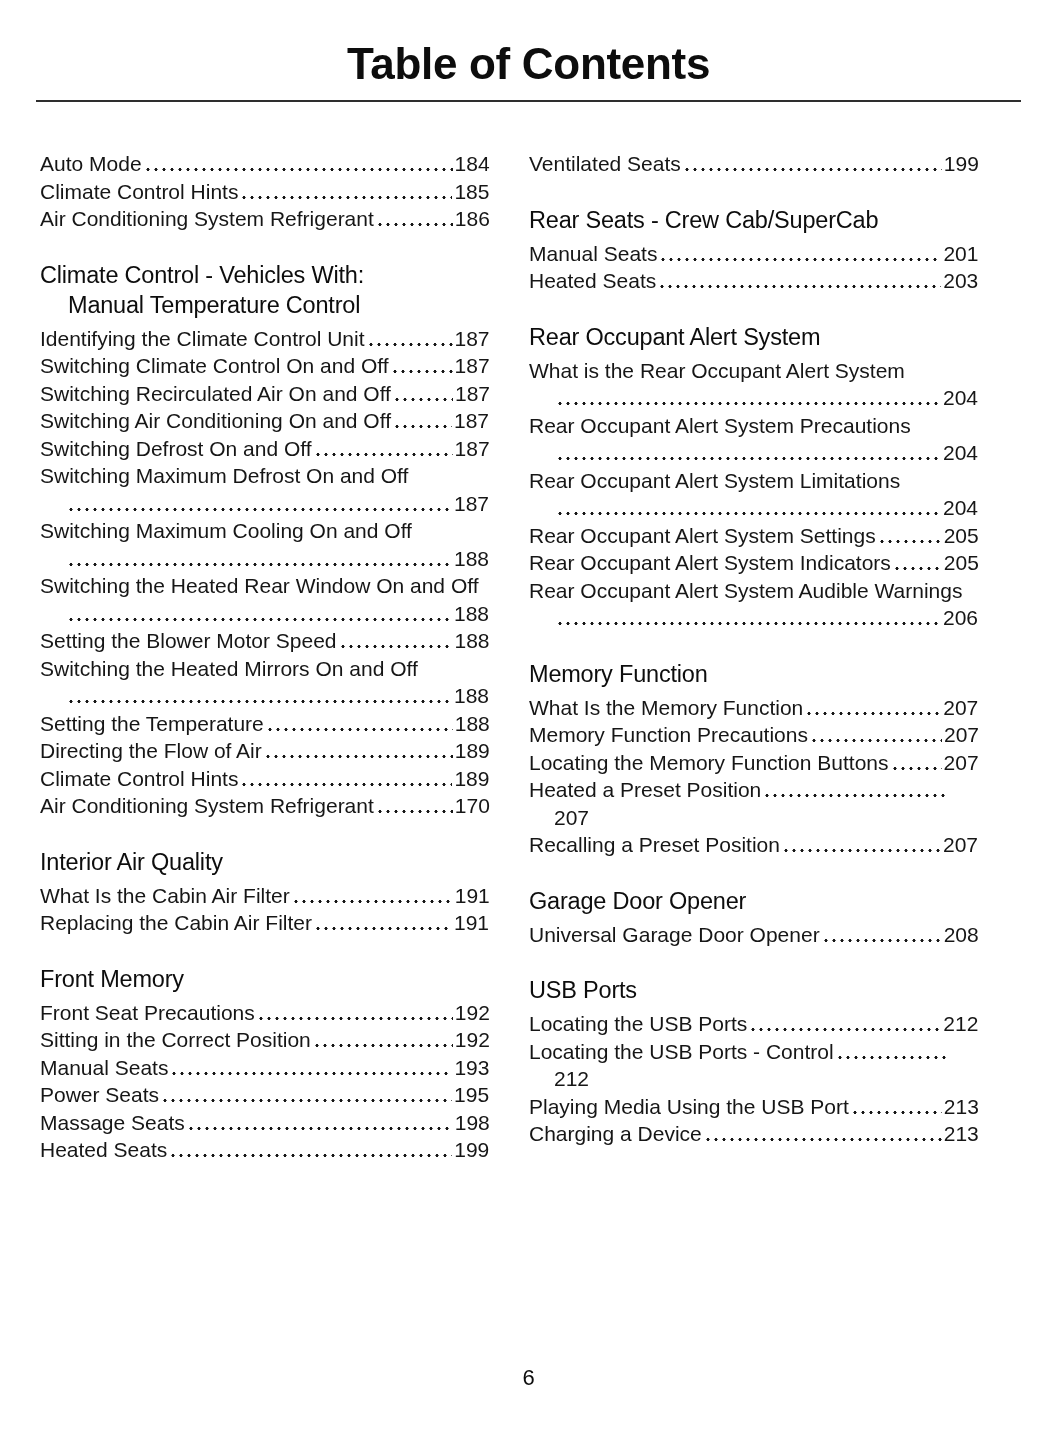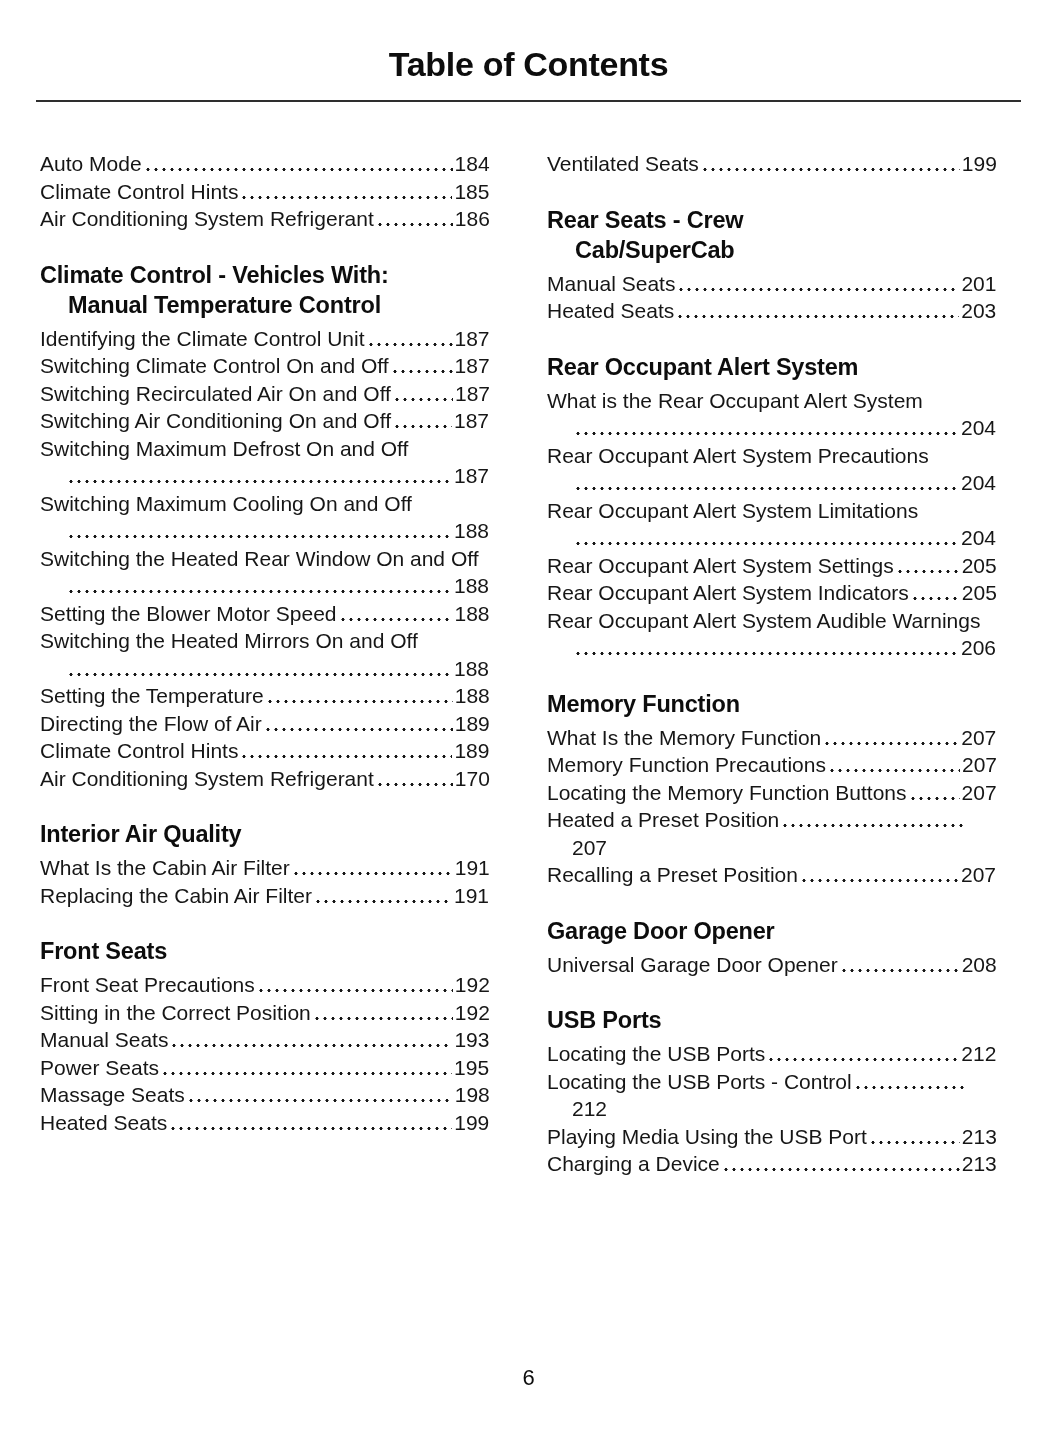--- a/index.html
+++ b/index.html
@@ -8,43 +8,43 @@
     height: 1449px;
     position: relative;
     background: #ffffff;
     color: #161616;
     font-family: "Liberation Sans", sans-serif;
     overflow: hidden;
   }
   .doc-title {
     margin: 44px 0 0 0;
     text-align: center;
-    font-size: 34px;
+    font-size: 44px;
     font-weight: bold;
     letter-spacing: -0.3px;
     line-height: 40px;
     color: #0d0d0d;
   }
   .title-divider {
     border: none;
     border-top: 2px solid #2e2e2e;
     margin: 16px 36px 0 36px;
   }
   .columns {
     display: flex;
-    gap: 55px;
+    gap: 37px;
     padding: 48px 0 0 40px;
     align-items: flex-start;
   }
   .col { width: 452px; flex: none; }
   .toc-section { margin-top: 27px; }
   .toc-section:first-child { margin-top: 0; }
   h2.sec-heading {
     font-size: 23.5px;
-    font-weight: bold;
+    font-weight: normal;
     line-height: 30px;
     letter-spacing: -0.2px;
     color: #0d0d0d;
     margin: 0 0 5px 0;
     width: 360px;
     padding-left: 28px;
     text-indent: -28px;
     box-sizing: border-box;
   }
   h2.sec-heading.gap-after { }
@@ -86,37 +86,38 @@
         <div class="entry"><span class="label">Auto Mode</span><span class="leader" style="width: 309px;"></span><span class="page">184</span></div>
         <div class="entry"><span class="label">Climate Control Hints</span><span class="leader" style="width: 212px;"></span><span class="page">185</span></div>
         <div class="entry"><span class="label">Air Conditioning System Refrigerant</span><span class="leader" style="width: 77px;"></span><span class="page">186</span></div>
       </section>
       <section class="toc-section">
         <h2 class="sec-heading">Climate Control - Vehicles With: Manual Temperature Control</h2>
         <div class="entry"><span class="label">Identifying the Climate Control Unit</span><span class="leader" style="width: 86px;"></span><span class="page">187</span></div>
         <div class="entry"><span class="label">Switching Climate Control On and Off</span><span class="leader" style="width: 62px;"></span><span class="page">187</span></div>
         <div class="entry"><span class="label">Switching Recirculated Air On and Off</span><span class="leader" style="width: 60px;"></span><span class="page">187</span></div>
         <div class="entry"><span class="label">Switching Air Conditioning On and Off</span><span class="leader" style="width: 59px;"></span><span class="page">187</span></div>
+        <div class="entry"><span class="label">Switching Defrost On and Off</span><span class="leader" style="width: 139px;"></span><span class="page">187</span></div>
         <div class="entry"><span class="label">Switching Maximum Defrost On and Off</span><span class="leader" style="width: 385px;"></span><span class="page">187</span></div>
         <div class="entry"><span class="label">Switching Maximum Cooling On and Off</span><span class="leader" style="width: 385px;"></span><span class="page">188</span></div>
         <div class="entry"><span class="label">Switching the Heated Rear Window On and Off</span><span class="leader" style="width: 385px;"></span><span class="page">188</span></div>
         <div class="entry"><span class="label">Setting the Blower Motor Speed</span><span class="leader" style="width: 114px;"></span><span class="page">188</span></div>
         <div class="entry"><span class="label">Switching the Heated Mirrors On and Off</span><span class="leader" style="width: 385px;"></span><span class="page">188</span></div>
         <div class="entry"><span class="label">Setting the Temperature</span><span class="leader" style="width: 187px;"></span><span class="page">188</span></div>
         <div class="entry"><span class="label">Directing the Flow of Air</span><span class="leader" style="width: 189px;"></span><span class="page">189</span></div>
         <div class="entry"><span class="label">Climate Control Hints</span><span class="leader" style="width: 212px;"></span><span class="page">189</span></div>
         <div class="entry"><span class="label">Air Conditioning System Refrigerant</span><span class="leader" style="width: 77px;"></span><span class="page">170</span></div>
       </section>
       <section class="toc-section">
         <h2 class="sec-heading">Interior Air Quality</h2>
         <div class="entry"><span class="label">What Is the Cabin Air Filter</span><span class="leader" style="width: 161px;"></span><span class="page">191</span></div>
         <div class="entry"><span class="label">Replacing the Cabin Air Filter</span><span class="leader" style="width: 138px;"></span><span class="page">191</span></div>
       </section>
       <section class="toc-section">
-        <h2 class="sec-heading">Front Seats</h2>
+        <h2 class="sec-heading">Front Memory</h2>
         <div class="entry"><span class="label">Front Seat Precautions</span><span class="leader" style="width: 196px;"></span><span class="page">192</span></div>
         <div class="entry"><span class="label">Sitting in the Correct Position</span><span class="leader" style="width: 140px;"></span><span class="page">192</span></div>
         <div class="entry"><span class="label">Manual Seats</span><span class="leader" style="width: 282px;"></span><span class="page">193</span></div>
         <div class="entry"><span class="label">Power Seats</span><span class="leader" style="width: 291px;"></span><span class="page">195</span></div>
         <div class="entry"><span class="label">Massage Seats</span><span class="leader" style="width: 266px;"></span><span class="page">198</span></div>
         <div class="entry"><span class="label">Heated Seats</span><span class="leader" style="width: 283px;"></span><span class="page">199</span></div>
       </section>
     </div>
   <div class="col">
       <section class="toc-section">

